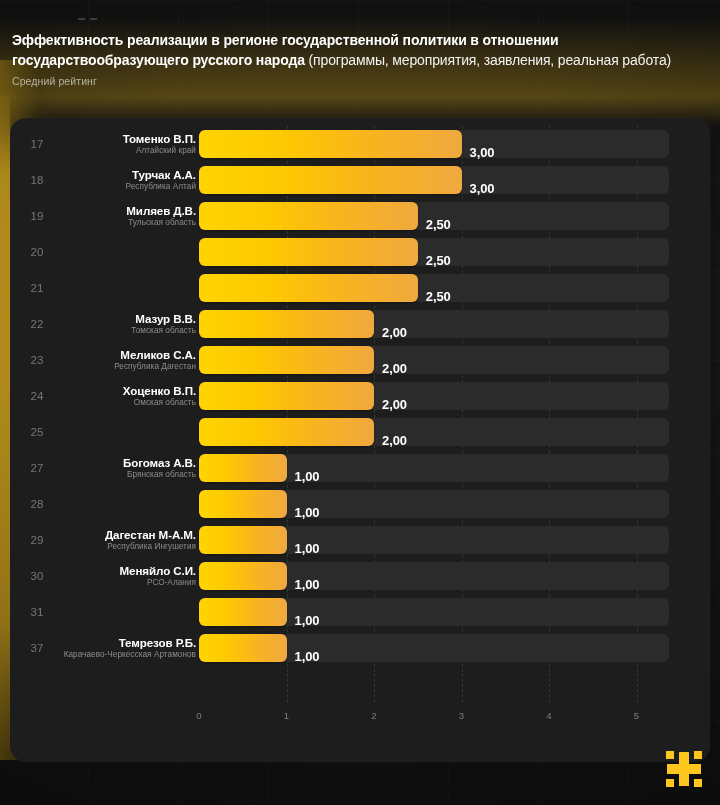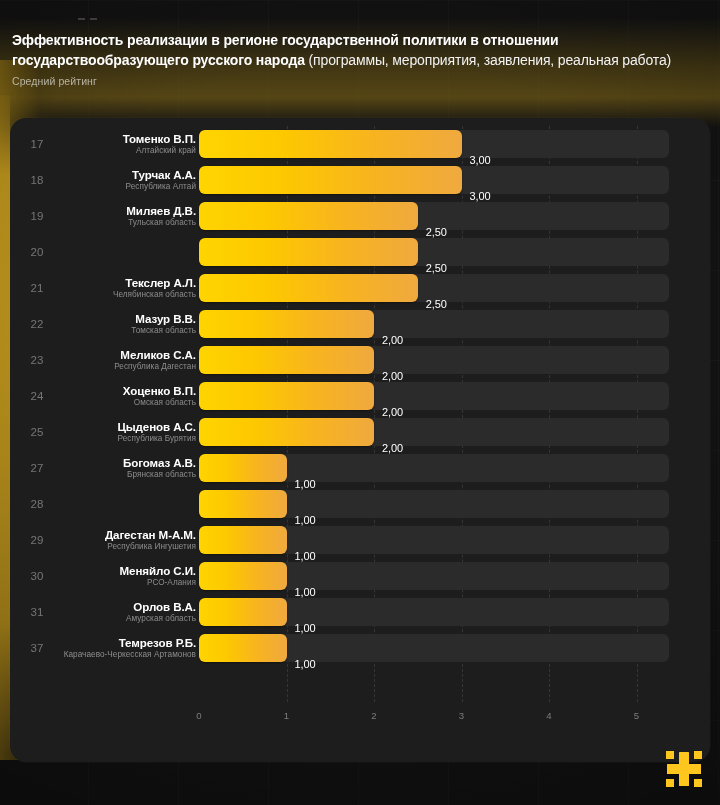--- a/index.html
+++ b/index.html
@@ -211,26 +211,26 @@
     left: 189px;
     top: 4px;
     height: 28px;
     border-radius: 6px;
     background: linear-gradient(to right, #ffd400 0%, #fdc800 32%, #f8b41f 66%, #efa93f 100%);
     box-shadow: 0 1px 2px rgba(0,0,0,0.35);
   }
 
   .row .value {
     position: absolute;
-    top: 16px;
+    top: 8px;
     height: 36px;
     display: flex;
     align-items: center;
-    font-size: 11px;
-    font-weight: 400;
+    font-size: 13px;
+    font-weight: 700;
     color: #ffffff;
     white-space: nowrap;
     letter-spacing: -0.1px;
   }
 
   
   #gridlines {
     position: absolute;
     left: 0;
     top: 8px;
@@ -336,24 +336,20 @@
         </div>
         <div class="row">
           <div class="track" style="width: 470px;"></div>
           <div class="rank">20</div>
           <div class="bar" style="width: 218.75px;"></div>
           <div class="value" style="left: 415.75px;">2,50</div>
         </div>
         <div class="row">
           <div class="track" style="width: 470px;"></div>
           <div class="rank">21</div>
-          <div class="labels">
-            <div class="name">Текслер А.Л.</div>
-            <div class="region">Челябинская область</div>
-          </div>
           <div class="bar" style="width: 218.75px;"></div>
           <div class="value" style="left: 415.75px;">2,50</div>
         </div>
         <div class="row">
           <div class="track" style="width: 470px;"></div>
           <div class="rank">22</div>
           <div class="labels">
             <div class="name">Мазур В.В.</div>
             <div class="region">Томская область</div>
           </div>
@@ -376,24 +372,20 @@
           <div class="labels">
             <div class="name">Хоценко В.П.</div>
             <div class="region">Омская область</div>
           </div>
           <div class="bar" style="width: 175px;"></div>
           <div class="value" style="left: 372px;">2,00</div>
         </div>
         <div class="row">
           <div class="track" style="width: 470px;"></div>
           <div class="rank">25</div>
-          <div class="labels">
-            <div class="name">Цыденов А.С.</div>
-            <div class="region">Республика Бурятия</div>
-          </div>
           <div class="bar" style="width: 175px;"></div>
           <div class="value" style="left: 372px;">2,00</div>
         </div>
         <div class="row">
           <div class="track" style="width: 470px;"></div>
           <div class="rank">27</div>
           <div class="labels">
             <div class="name">Богомаз А.В.</div>
             <div class="region">Брянская область</div>
           </div>
@@ -422,24 +414,20 @@
           <div class="labels">
             <div class="name">Меняйло С.И.</div>
             <div class="region">РСО-Алания</div>
           </div>
           <div class="bar" style="width: 87.5px;"></div>
           <div class="value" style="left: 284.5px;">1,00</div>
         </div>
         <div class="row">
           <div class="track" style="width: 470px;"></div>
           <div class="rank">31</div>
-          <div class="labels">
-            <div class="name">Орлов В.А.</div>
-            <div class="region">Амурская область</div>
-          </div>
           <div class="bar" style="width: 87.5px;"></div>
           <div class="value" style="left: 284.5px;">1,00</div>
         </div>
         <div class="row">
           <div class="track" style="width: 470px;"></div>
           <div class="rank">37</div>
           <div class="labels">
             <div class="name">Темрезов Р.Б.</div>
             <div class="region">Карачаево-Черкесская Артамонов</div>
           </div>

